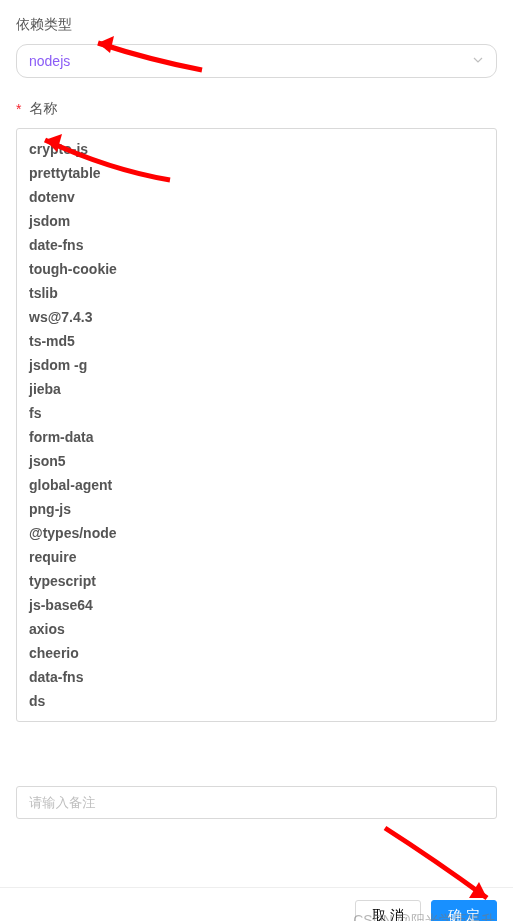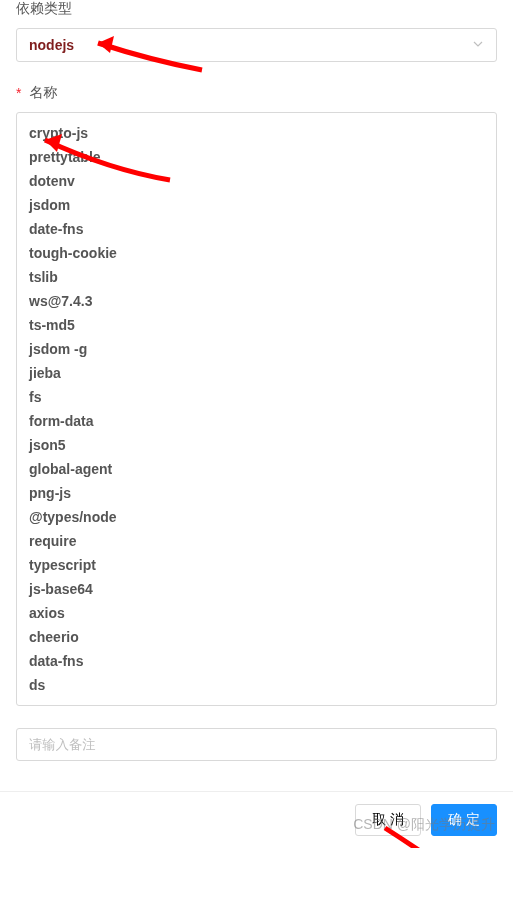--- a/index.html
+++ b/index.html
@@ -4,42 +4,41 @@
   <style>
     * { box-sizing: border-box; margin: 0; padding: 0; }
     body {
       font-family: -apple-system, BlinkMacSystemFont, "Segoe UI", "PingFang SC", "Microsoft YaHei", sans-serif;
       font-size: 14px;
       color: #333;
       background: #fff;
       width: 513px;
       position: relative;
     }
-    .form-body { padding: 0 16px; }
+    .form-body { padding: 16px 16px; }
     .section { margin-bottom: 22px; }
     .label {
       font-size: 14px;
       color: #555;
       margin-bottom: 10px;
       display: flex;
       align-items: center;
       gap: 4px;
     }
     .label .req { color: #f5222d; margin-right: 4px; }
     .select {
       width: 100%;
       border: 1px solid #d9d9d9;
-      border-radius: 3px;
+      border-radius: 11px;
       padding: 8px 12px;
       display: flex;
       align-items: center;
       justify-content: space-between;
       cursor: pointer;
-      color: #7f1d1d;
-      font-weight: bold;
+      color: #8b5cf6;
     }
     .select .chev { color: #bfbfbf; }
     .radio-group { display: flex; align-items: center; gap: 22px; }
     .radio-item { display: flex; align-items: center; gap: 6px; cursor: pointer; }
     .radio {
       width: 16px; height: 16px; border-radius: 50%;
       border: 1px solid #d9d9d9; display: inline-flex;
       align-items: center; justify-content: center;
     }
     .radio.checked { border-color: #1890ff; }
@@ -58,20 +57,21 @@
       white-space: pre-line;
       font-weight: bold;
     }
     .input {
       width: 100%;
       border: 1px solid #d9d9d9;
       border-radius: 3px;
       padding: 8px 12px;
       color: #333;
       background: #fff;
+      margin-top: 42px;
     }
     .input::placeholder { color: #bfbfbf; }
     .help-icon {
       width: 14px; height: 14px;
       border: 1px solid #bbb;
       border-radius: 50%;
       display: inline-flex;
       align-items: center; justify-content: center;
       font-size: 10px; color: #999;
     }

